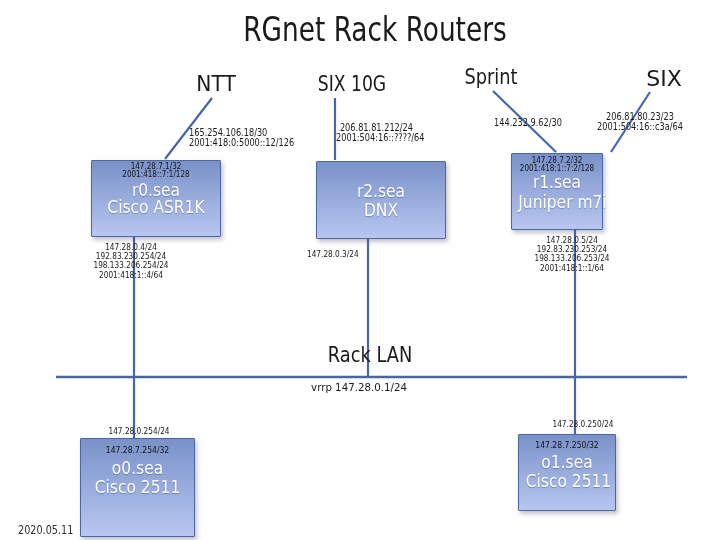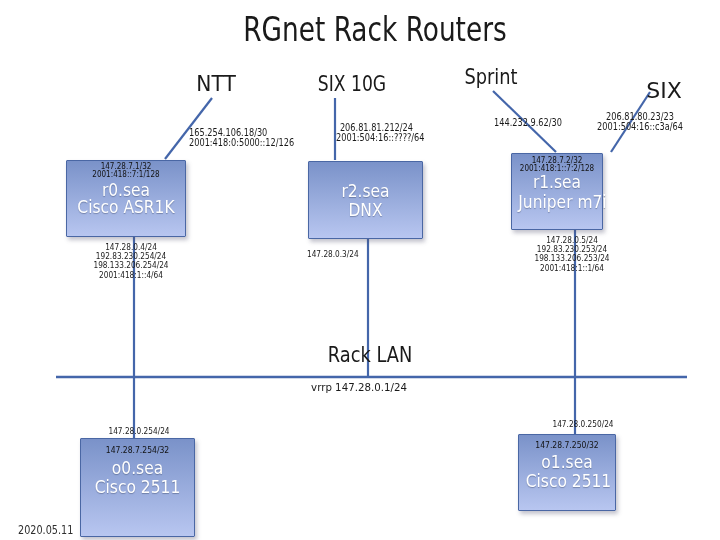--- a/index.html
+++ b/index.html
@@ -47,50 +47,50 @@
       <line x1="134" y1="377" x2="134" y2="439" stroke="#4466aa" stroke-width="2.2"></line>
       <line x1="575" y1="377" x2="575" y2="435" stroke="#4466aa" stroke-width="2.2"></line>
       <line x1="56" y1="377" x2="687" y2="377" stroke="#4466aa" stroke-width="2.4"></line>
     </svg>
 
   <div class="abs title" style="left:375px;top:12px">RGnet Rack Routers</div>
 
   <div class="abs uplink-label" style="left:216px;top:73px;transform:translateX(-50%) scaleX(0.92)">NTT</div>
   <div class="abs uplink-label" style="left:352px;top:73px;transform:translateX(-50%) scaleX(0.78)">SIX 10G</div>
   <div class="abs uplink-label" style="left:491px;top:66px;transform:translateX(-50%) scaleX(0.81)">Sprint</div>
-  <div class="abs uplink-label" style="left:664px;top:80px;transform:translateX(-50%)">SIX</div>
+  <div class="abs uplink-label" style="left:664px;top:68px;transform:translateX(-50%)">SIX</div>
 
   <div class="abs ip-up" style="left:189px;top:128px">
     <div>165.254.106.18/30</div>
     <div>2001:418:0:5000::12/126</div>
   </div>
   <div class="abs ip-up" style="left:336px;top:123px">
     <div style="padding-left:5px">206.81.81.212/24</div>
     <div>2001:504:16::????/64</div>
   </div>
   <div class="abs ip-up" style="left:494px;top:118px">
     <div>144.232.9.62/30</div>
   </div>
   <div class="abs ip-up center" style="left:640px;top:112px">
     <div>206.81.80.23/23</div>
     <div>2001:504:16::c3a/64</div>
   </div>
 
-  <div class="router-box" style="left:66px;top:160px;width:120px;height:77px">
+  <div class="router-box" style="left:91px;top:160px;width:130px;height:77px">
     <div class="loopback" style="top:1px">
       <div>147.28.7.1/32</div>
       <div>2001:418::7:1/128</div>
     </div>
     <div class="boxname" style="top:20px;line-height:17px">
       <div>r0.sea</div>
       <div>Cisco ASR1K</div>
     </div>
   </div>
 
-  <div class="router-box" style="left:308px;top:161px;width:115px;height:78px">
+  <div class="router-box" style="left:316px;top:161px;width:130px;height:78px">
     <div class="boxname" style="top:19px;line-height:19px">
       <div>r2.sea</div>
       <div>DNX</div>
     </div>
   </div>
 
   <div class="router-box" style="left:511px;top:153px;width:92px;height:77px">
     <div class="loopback" style="top:2px">
       <div>147.28.7.2/32</div>
       <div>2001:418:1::7:2/128</div>

